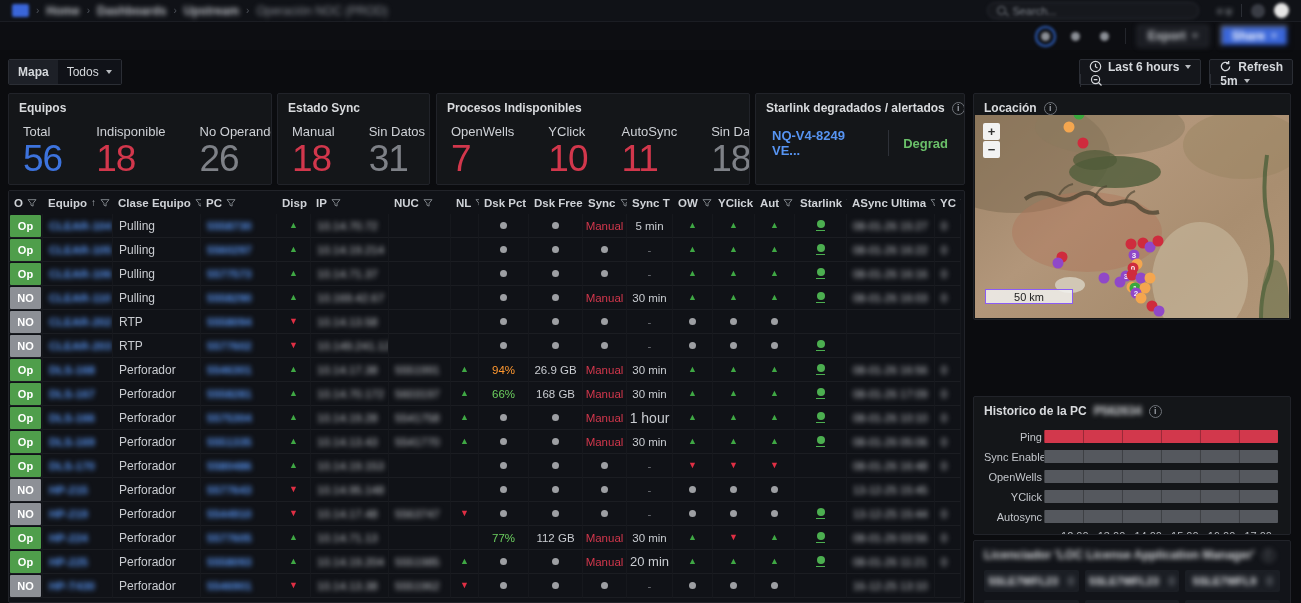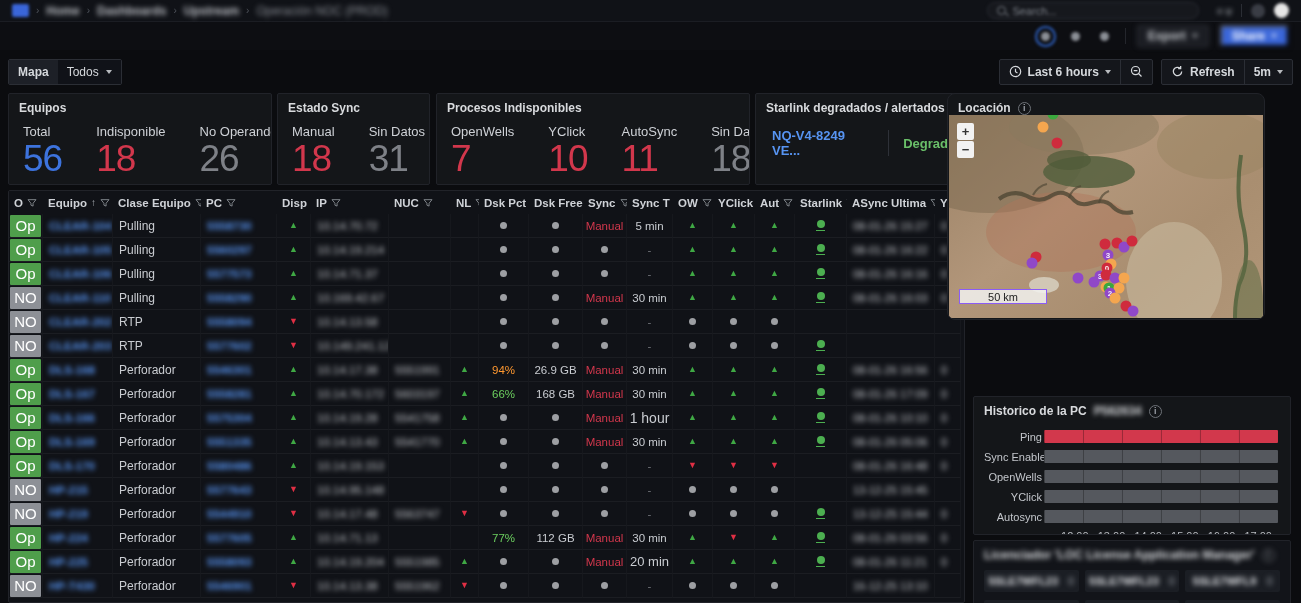--- a/index.html
+++ b/index.html
@@ -51,21 +51,21 @@
   .btn-export { background:#1b1d23; border:1px solid #32353c; color:#c9ccd1; }
   .btn-share  { background:#3a66d9; color:#fff; }
   .caret { width:0; height:0; border-left:3.5px solid transparent; border-right:3.5px solid transparent; border-top:4px solid currentColor; opacity:.85; }
 
   
   .filterrow { position:absolute; top:58px; left:8px; right:8px; height:27px; display:flex; align-items:center; }
   .vargroup { display:flex; height:26px; border:1px solid #2b2e35; border-radius:2px; overflow:hidden; }
   .varlabel { background:#1d2027; display:flex; align-items:center; padding:0 9px; font-size:12px; font-weight:bold; color:#d5d8dc; }
   .varvalue { background:#101218; display:flex; align-items:center; gap:7px; padding:0 9px; font-size:12px; color:#d5d8dc; }
   .timegroups { margin-left:auto; display:flex; gap:8px; }
-  .group { display:flex; height:26px; border:1px solid #2b2e35; border-radius:2px; background:#14161b; }
+  .group { display:flex; height:26px; border:1px solid #2b2e35; border-radius:2px; background:#14161b;flex-direction:column; }
   .gbtn { display:flex; align-items:center; gap:6px; padding:0 9px; font-size:12px; font-weight:bold; color:#d5d8dc; }
   .gbtn + .gbtn { border-left:1px solid #2b2e35; }
   .ico-svg { display:block; }
 
   
   .panel { position:absolute; background:#141619; border:1px solid #212329; border-radius:2px; overflow:hidden; }
   .panel-title { font-size:12px; font-weight:bold; color:#d8dadd; padding:7px 10px 0 10px; display:flex; align-items:center; gap:7px; white-space:nowrap; }
   .info-ico { width:13px; height:13px; border-radius:50%; border:1px solid #6e7278; color:#9a9ea5; font-size:9px; line-height:11px; text-align:center; flex:none; font-style:normal; }
 
   .stat-items { display:flex; padding:9px 14px 0 14px; }
@@ -78,38 +78,38 @@
   .sl-div { width:1px; height:26px; background:#2e3138; }
   .sl-status { color:#6abf69; font-size:13px; font-weight:bold; }
 
   
   #table-panel { left:8px; top:190px; width:957px; height:413px; background:#101217; }
   .tbl { display:grid; grid-template-columns:34px 70px 88px 76px 34px 78px 62px 28px 50px 54px 44px 46px 40px 42px 40px 52px 88px 26px; }
   .th { height:23px; display:flex; align-items:center; gap:4px; padding:0 5px; font-size:11.5px; font-weight:bold; color:#cfd2d7; white-space:nowrap; overflow:hidden; background:#101217; }
   .sort-arrow { color:#aeb3ba; font-size:10px; }
   .td { height:24px; display:flex; align-items:center; padding:0 6px; font-size:12px; color:#c9ccd1; border-bottom:1px solid #1b1d22; border-right:1px solid #16181d; white-space:nowrap; overflow:hidden; background:#101217; }
   .td.c { justify-content:center; }
-  .badge { width:100%; height:22px; display:flex; align-items:center; justify-content:center; font-size:15px; font-weight:normal; color:#fff; border-radius:1px; }
+  .badge { width:100%; height:22px; display:flex; align-items:center; justify-content:center; font-size:11px; font-weight:bold; color:#fff; border-radius:1px; }
   .badge.op { background:#4f9e4b; }
   .badge.no { background:#8d9096; }
   .lnk { color:#5794F2; font-weight:bold; font-size:11.5px; }
   .ipv { color:#c3c6cb; font-size:11.5px; }
   .ts  { color:#c3c6cb; font-size:11px; }
   .tri { font-size:9px; line-height:1; }
   .tri.up { color:#3fa844; }
   .tri.down { color:#e02f44; }
   .dot { width:7px; height:7px; border-radius:50%; background:#9d9fa3; display:inline-block; }
   .slink { display:inline-flex; flex-direction:column; align-items:center; gap:2px; }
   .slink .sdot { width:8px; height:8px; border-radius:50%; background:#4caf50; }
   .slink .sbar { width:9px; height:1.5px; background:#4caf50; }
   .manual { color:#d2374c; font-size:11.5px; }
   .dash { color:#6f7277; }
 
   
-  #map-panel { left:947px; top:93px; width:318px; height:227px;border-radius:8px; }
+  #map-panel { left:973px; top:93px; width:318px; height:227px; }
   .map-area { position:absolute; left:1px; right:1px; top:21px; bottom:1px; overflow:hidden; }
   .map-area svg { position:absolute; inset:0; }
   .marker { position:absolute; width:11px; height:11px; border-radius:50%; transform:translate(-50%,-50%); display:flex; align-items:center; justify-content:center; font-size:8px; font-weight:bold; color:rgba(255,255,255,.9); }
   .zoomctl { position:absolute; top:8px; left:8px; display:flex; flex-direction:column; gap:1px; z-index:3; }
   .zbtn { width:17px; height:17px; background:#f2f2f2; color:#333; font-size:13px; font-weight:bold; display:flex; align-items:center; justify-content:center; border-radius:2px; }
   .scalebar { position:absolute; left:10px; bottom:14px; width:88px; height:15px; background:rgba(242,242,240,.85); border:1px solid #8b5cf6; font-size:11px; color:#222; display:flex; align-items:center; justify-content:center; z-index:3; }
 
   
   #hist-panel { left:973px; top:396px; width:318px; height:139px; }
   .hist-body { position:absolute; left:10px; right:12px; top:33px; }

